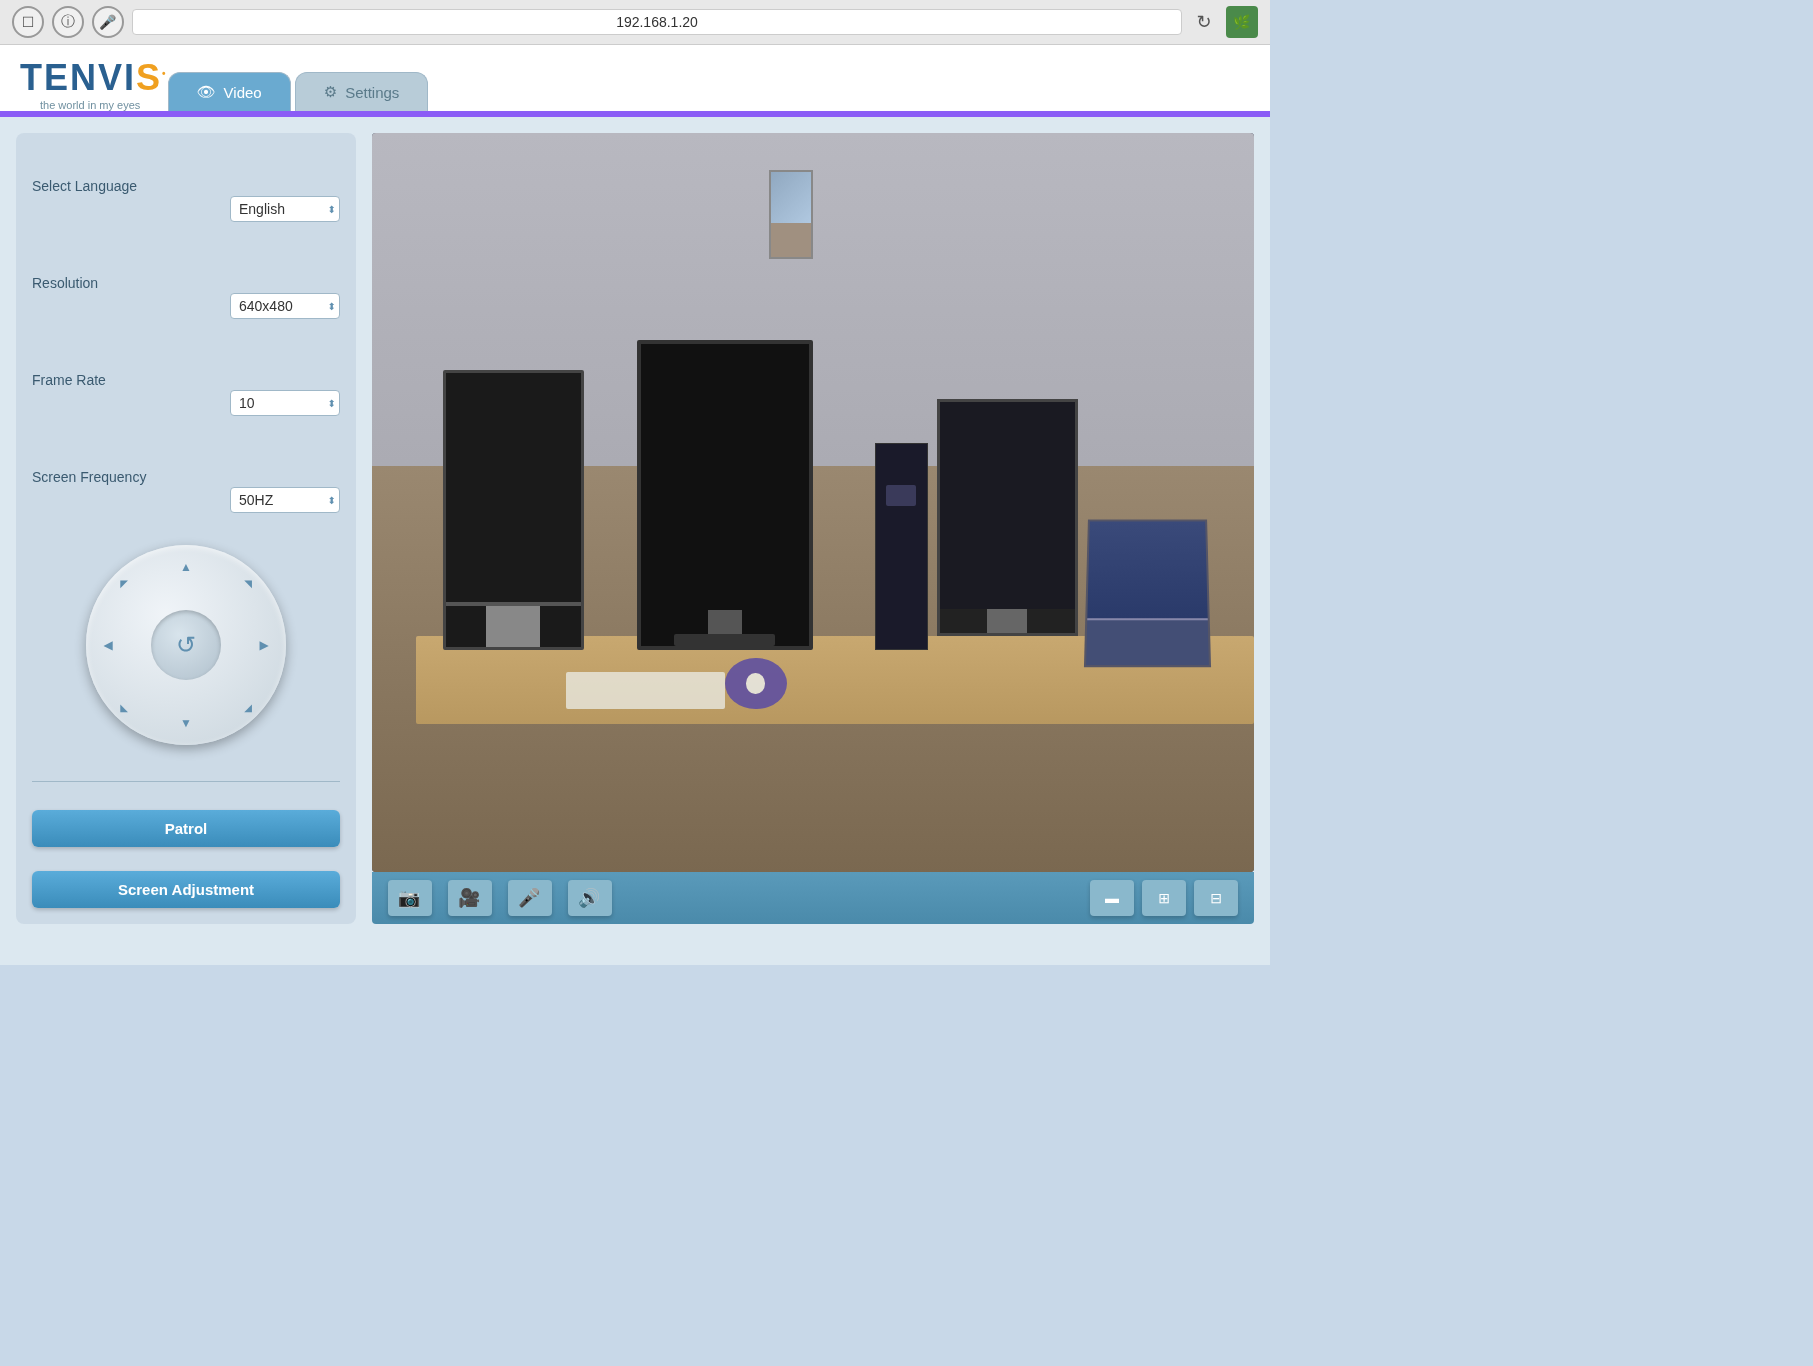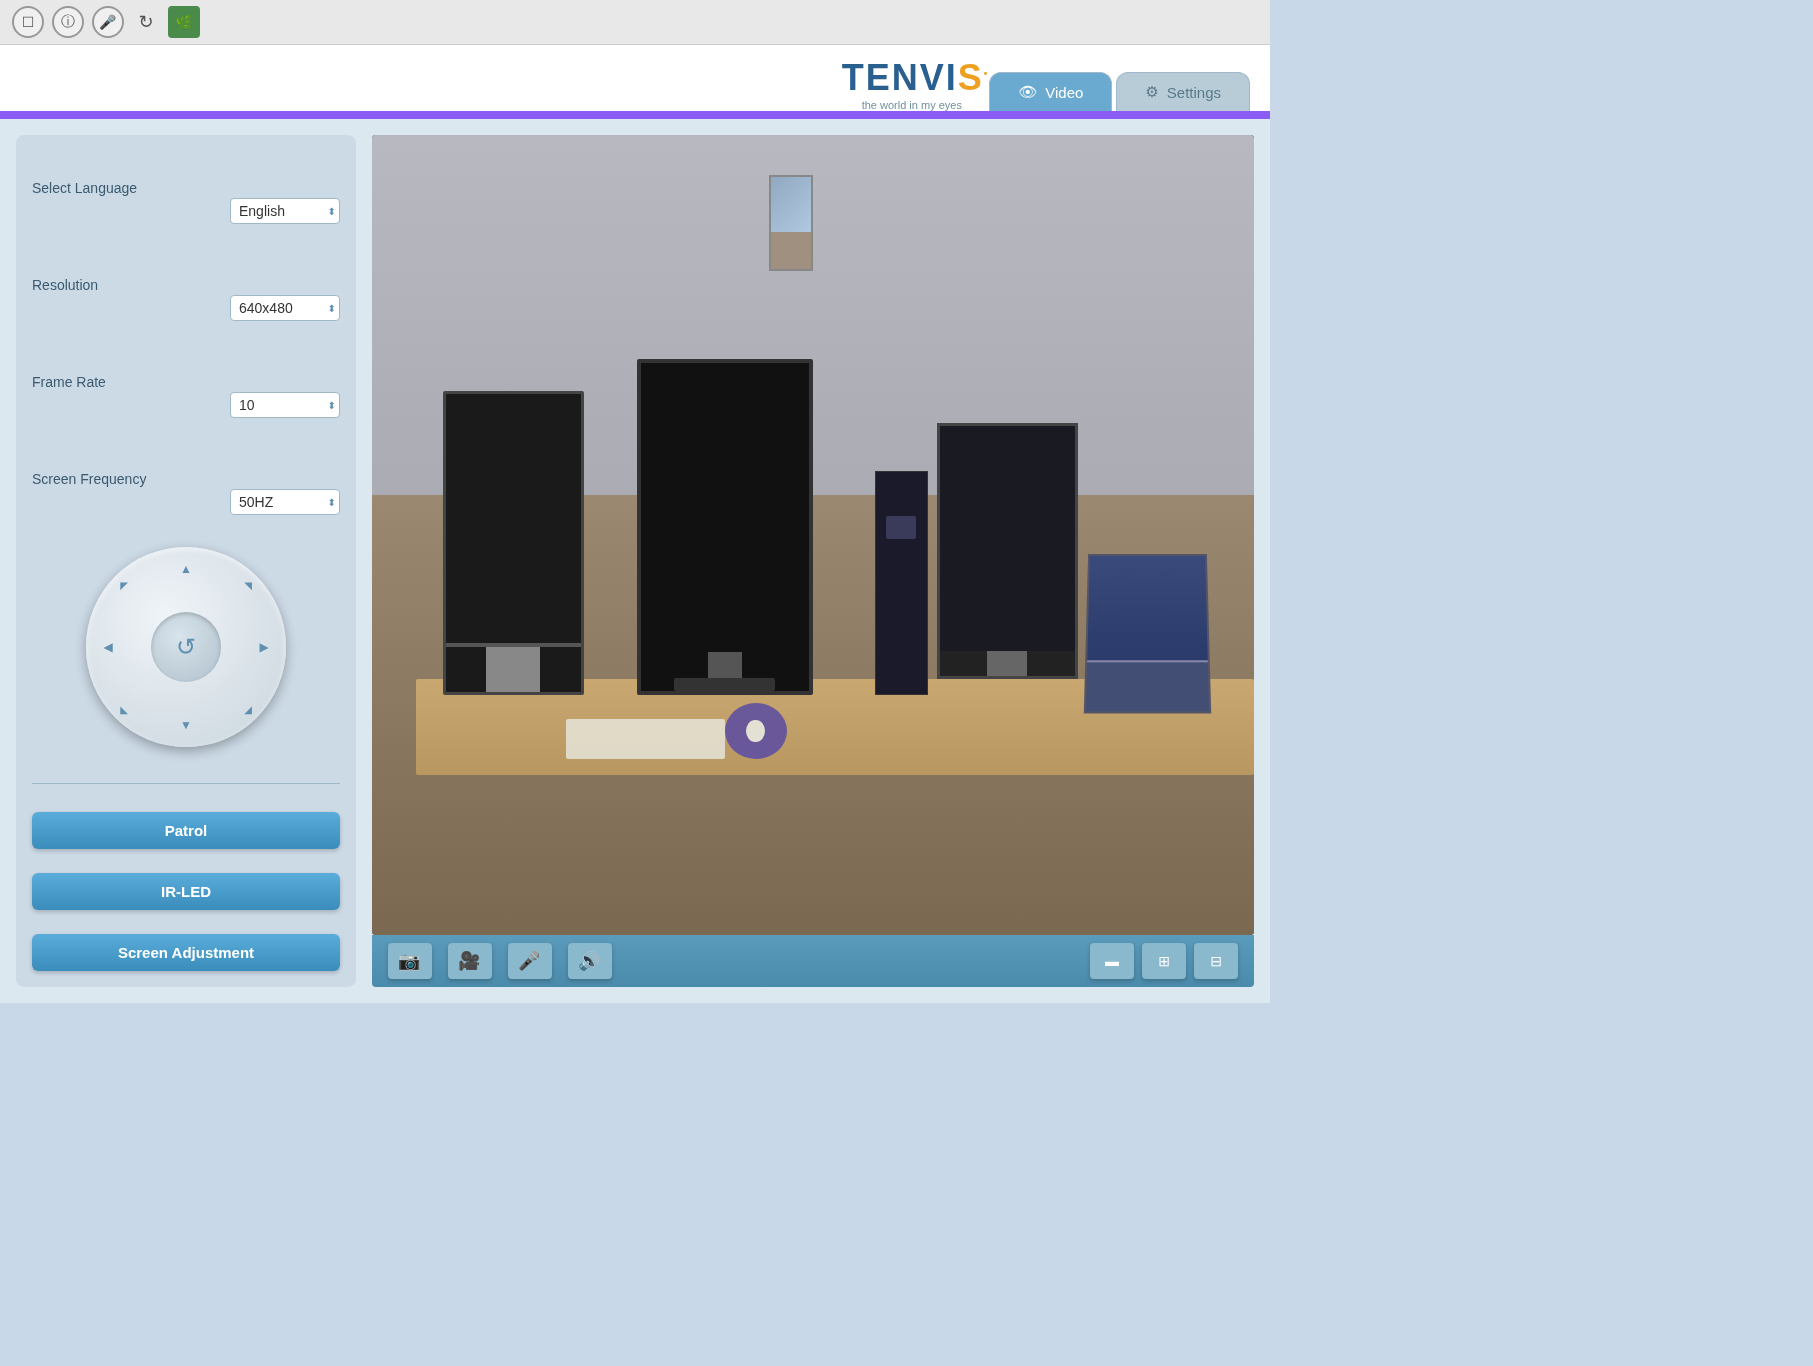--- a/index.html
+++ b/index.html
@@ -56,22 +56,22 @@
       background: #dce8f0;
       min-height: 920px;
     }
 
     
     .app-header {
       background: white;
       padding: 12px 20px 0 20px;
       display: flex;
       align-items: flex-end;
-      justify-content: flex-end;
-      border-bottom: 8px solid #8b5cf6;
+      justify-content: flex-start;
+      border-bottom: 6px solid #8b5cf6;
     }
     .logo-area {
       display: flex; flex-direction: column;
     }
     .logo-text {
       font-size: 36px;
       font-weight: bold;
       color: #2a6090;
       letter-spacing: 2px;
     }
@@ -390,20 +390,21 @@
       display: flex; gap: 8px;
     }
   </style>
 </head>
 <body>
 
 <div class="browser-chrome">
   <div class="browser-btn">☐</div>
   <div class="browser-btn">ⓘ</div>
   <div class="browser-btn">🎤</div>
+  <div class="browser-url">192.168.1.20</div>
   <button class="browser-refresh">↻</button>
   <div class="browser-icon">🌿</div>
 </div>
 
 <div class="app-container">
 
   <div class="app-header">
     <div class="logo-area">
       <div class="logo-text">
         <span>TENVI</span><span class="dot">S</span><span style="font-size:10px;color:#f0a020;vertical-align:super;">•</span>
@@ -483,21 +484,20 @@
           <div class="ptz-btn ptz-btn-dl" style="font-size:10px;">◣</div>
           <div class="ptz-btn ptz-btn-dr" style="font-size:10px;">◢</div>
 
           <div class="ptz-center">↺</div>
         </div>
       </div>
 
       <div class="divider"></div>
 
       <button class="action-btn">Patrol</button>
-      <button class="action-btn">IR-LED</button>
       <button class="action-btn">Screen Adjustment</button>
 
     </div>
 
     <div class="video-panel">
       <div class="video-container">
 
         <div class="video-placeholder">
           <div class="scene">
 

